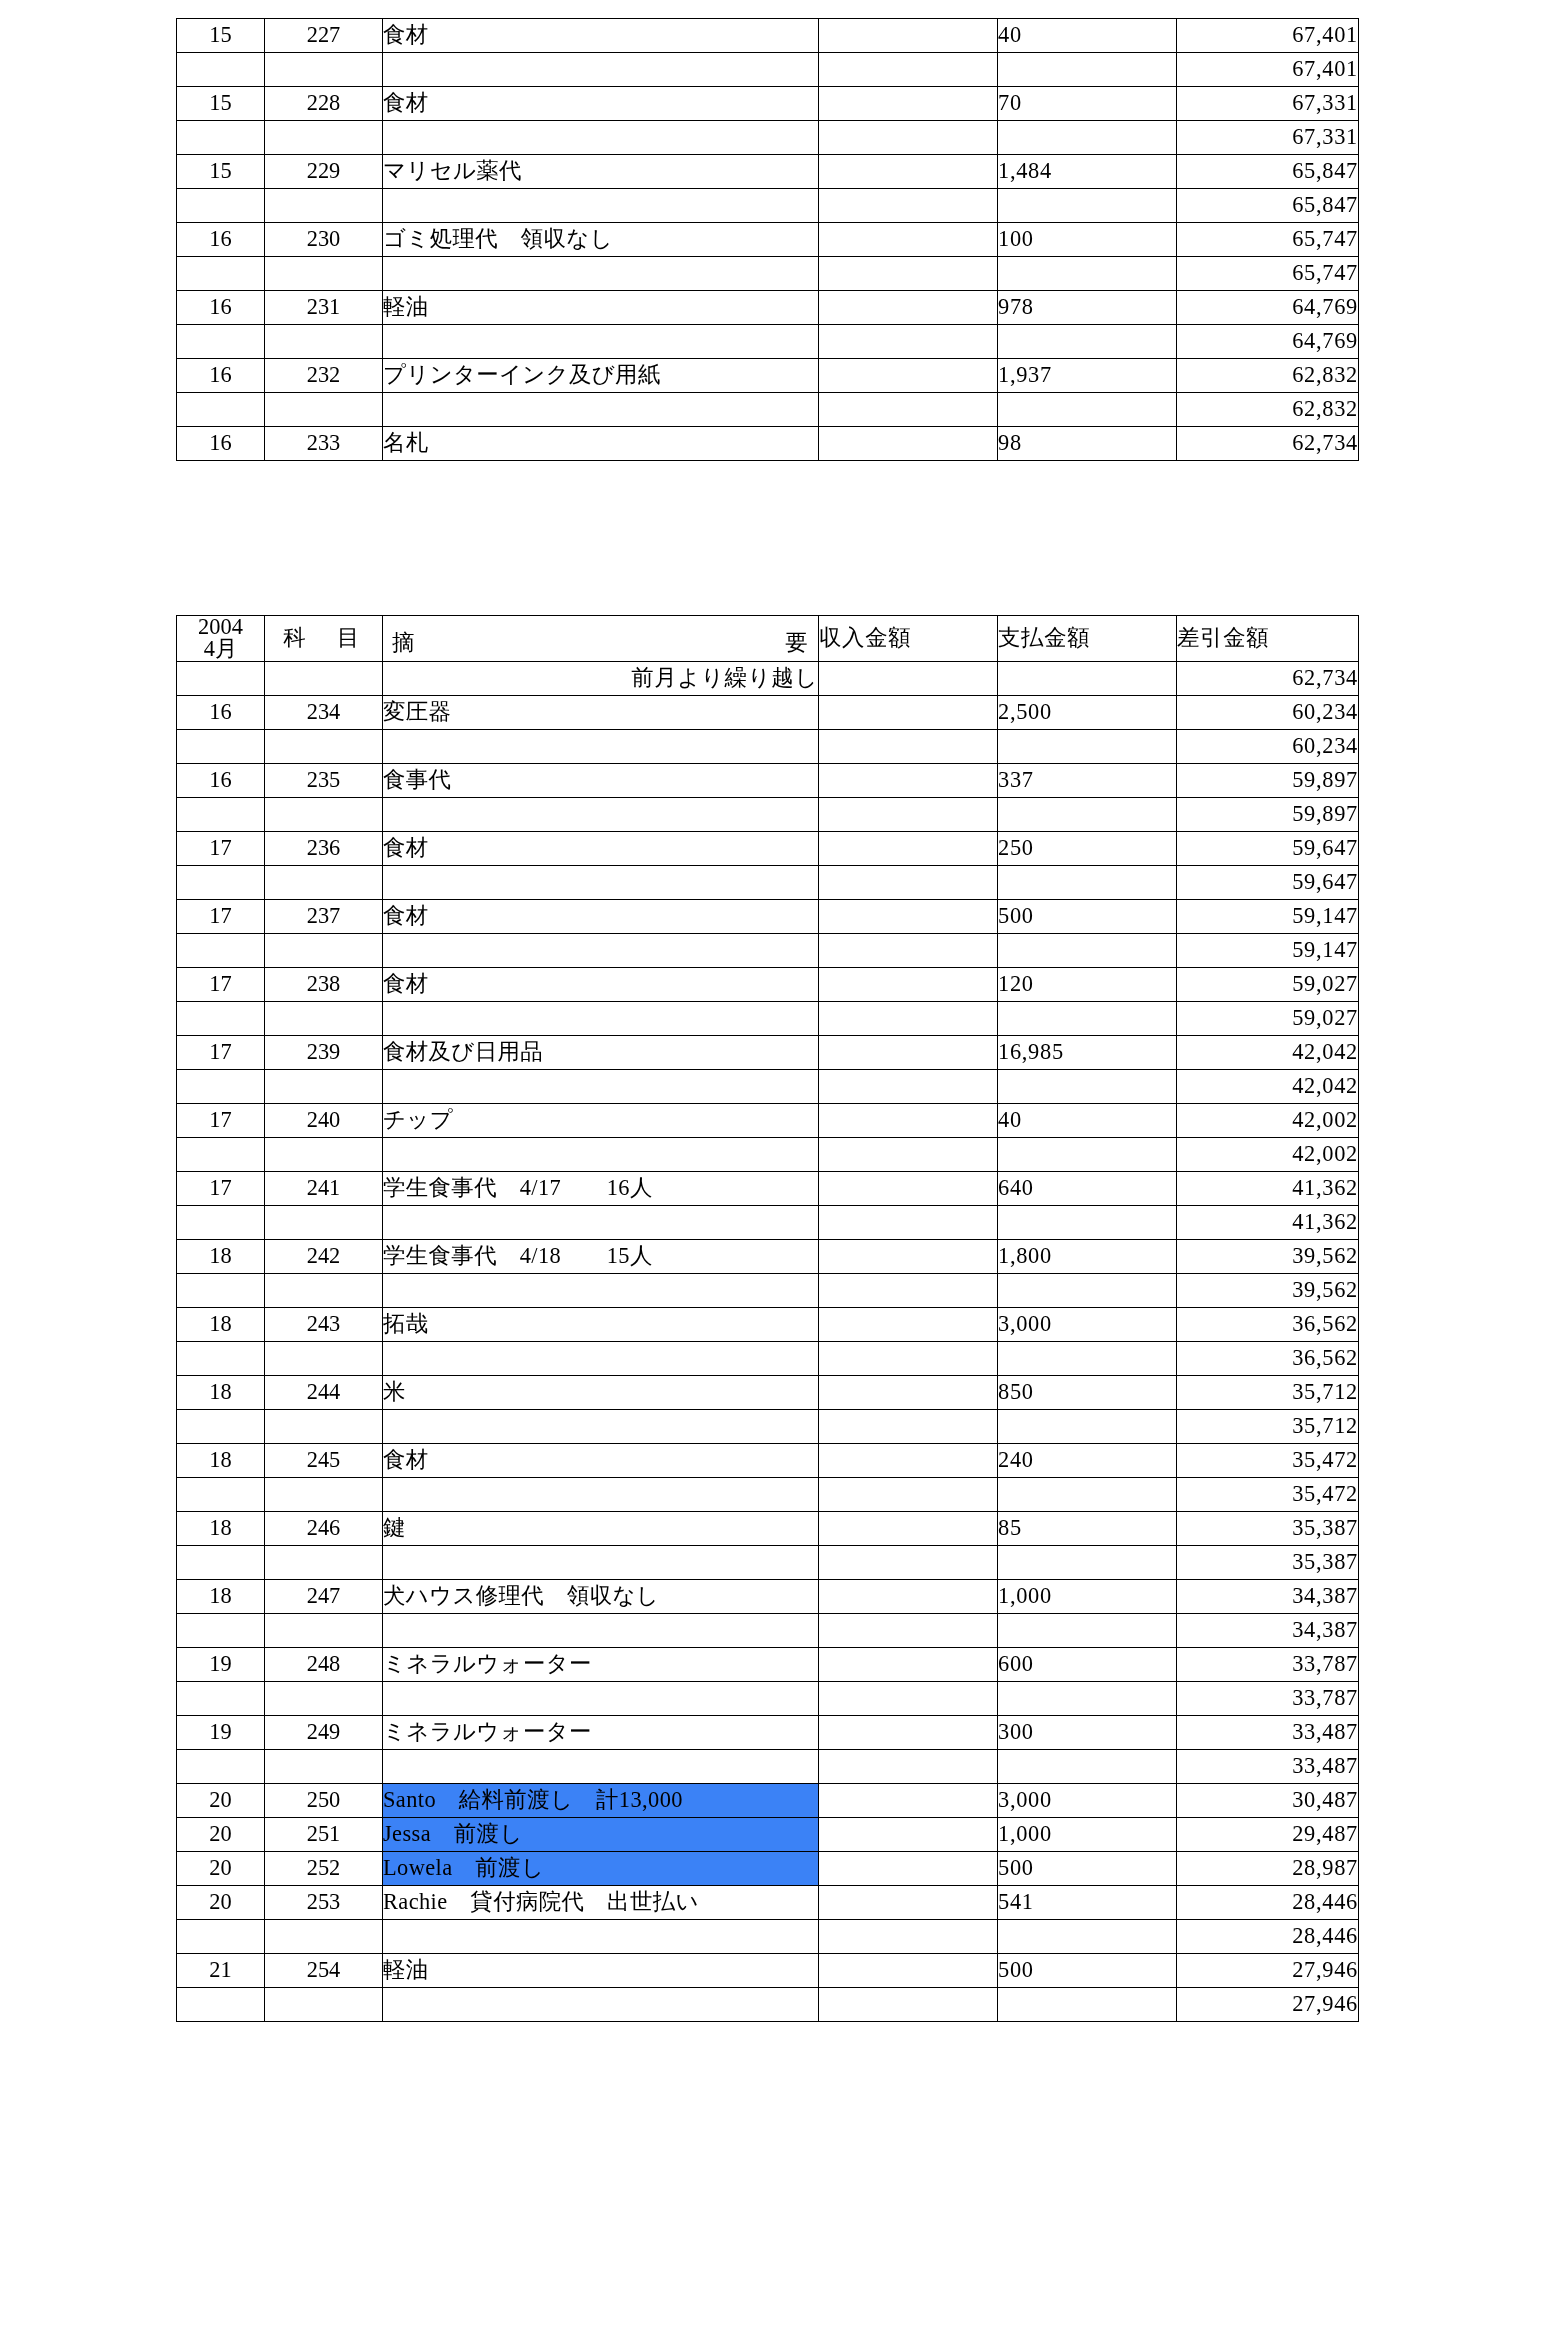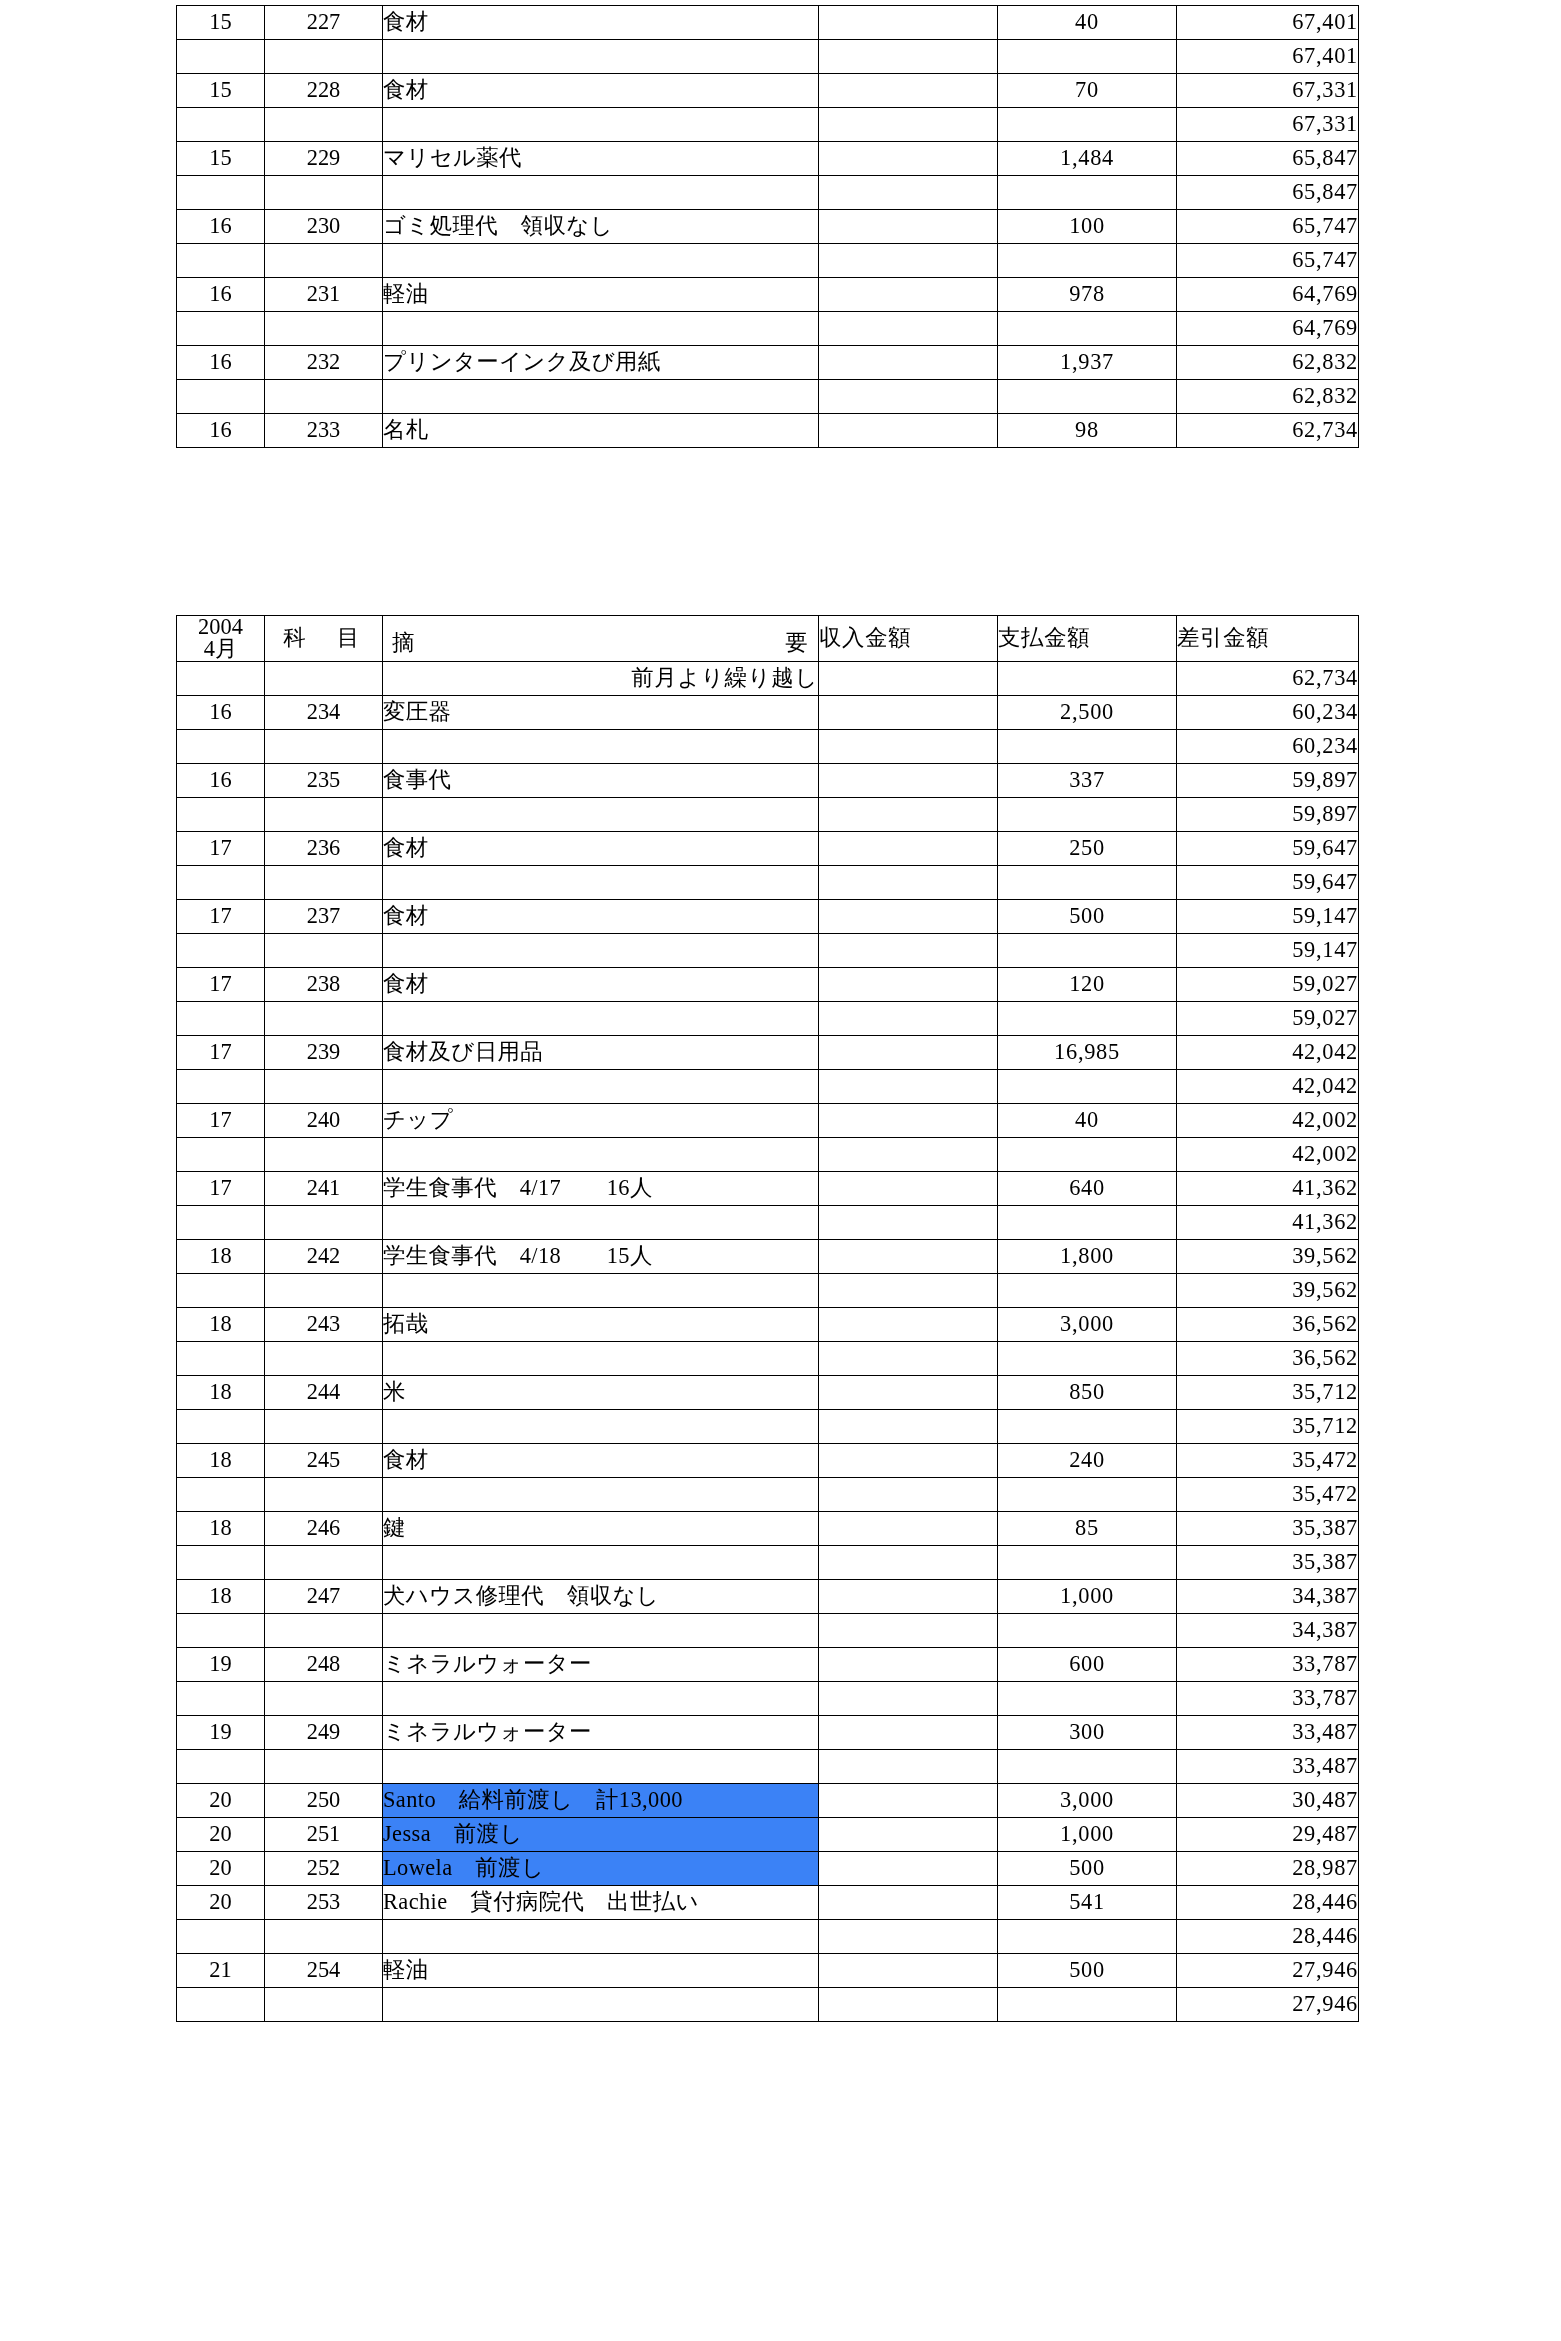--- a/index.html
+++ b/index.html
@@ -45,30 +45,30 @@
   col.c-num  { width: 118px; }
   col.c-desc { width: 436px; }
   col.c-in   { width: 179px; }
   col.c-pay  { width: 179px; }
   col.c-bal  { width: 182px; }
 
   .cell-day  { text-align: center; }
   .cell-num  { text-align: center; }
   .cell-desc { text-align: left; padding-left: 7.5px; letter-spacing: 0.4px; }
   .cell-in   { text-align: right; padding-right: 7.5px; }
-  .cell-pay  { text-align: center; padding-right: 9px; letter-spacing: 0.7px; }
+  .cell-pay  { text-align: left; padding-right: 9px; letter-spacing: 0.7px; }
   .cell-bal  { text-align: right; padding-right: 9px; letter-spacing: 0.7px; }
 
   .row-sub td { height: 34px; }
 
   
   #table-top {
     position: absolute;
     left: 176px;
-    top: 5px;
+    top: 18px;
   }
 
   
   #doc-heading {
     position: absolute;
     left: 176px;
     top: 501px;
     width: 1209px;
     text-align: center;
     font-size: 37px;

